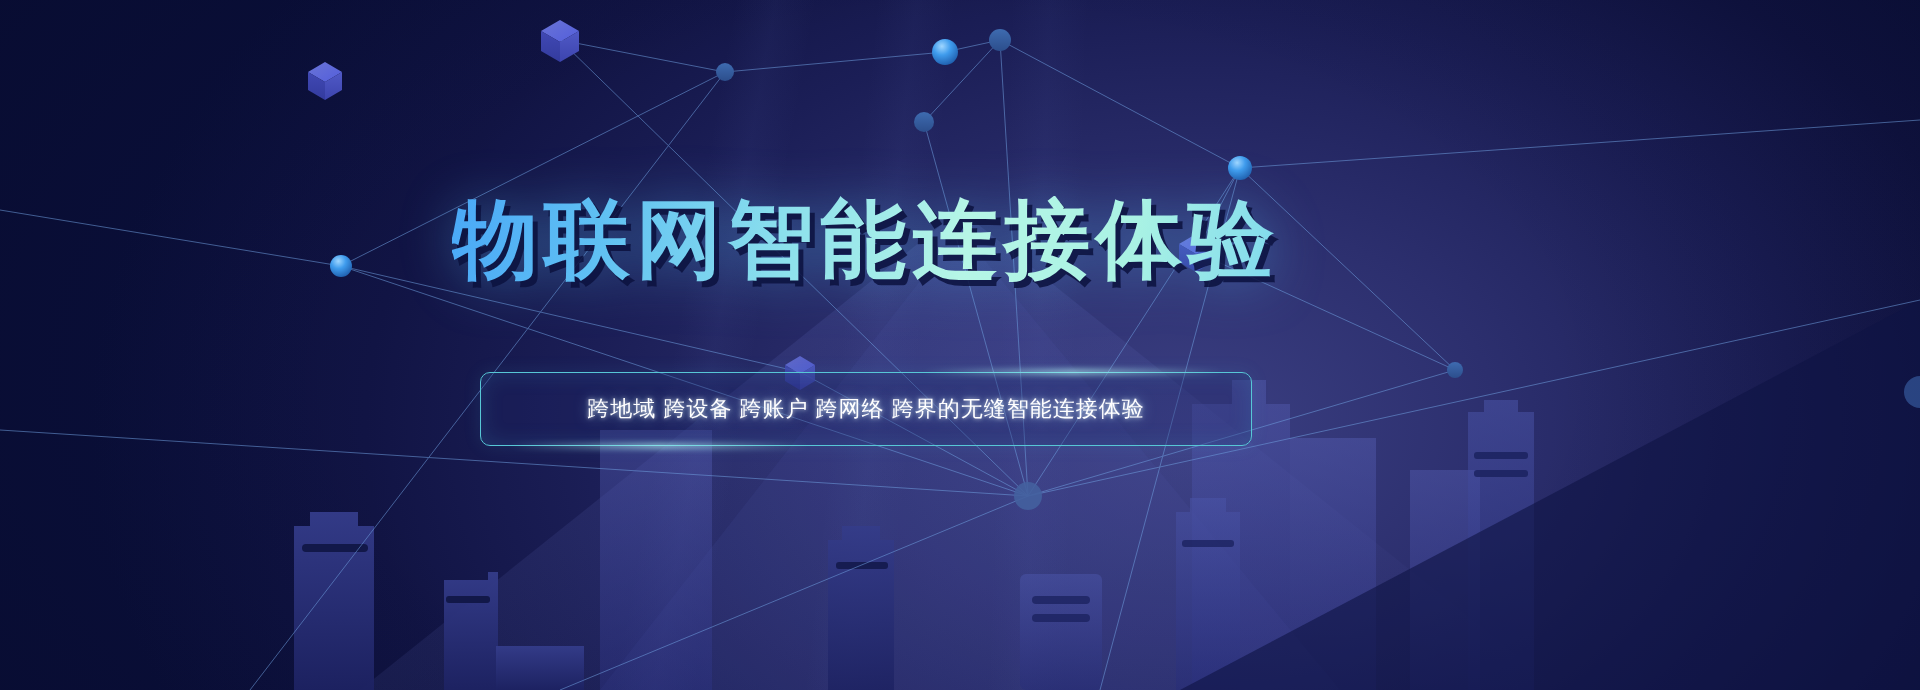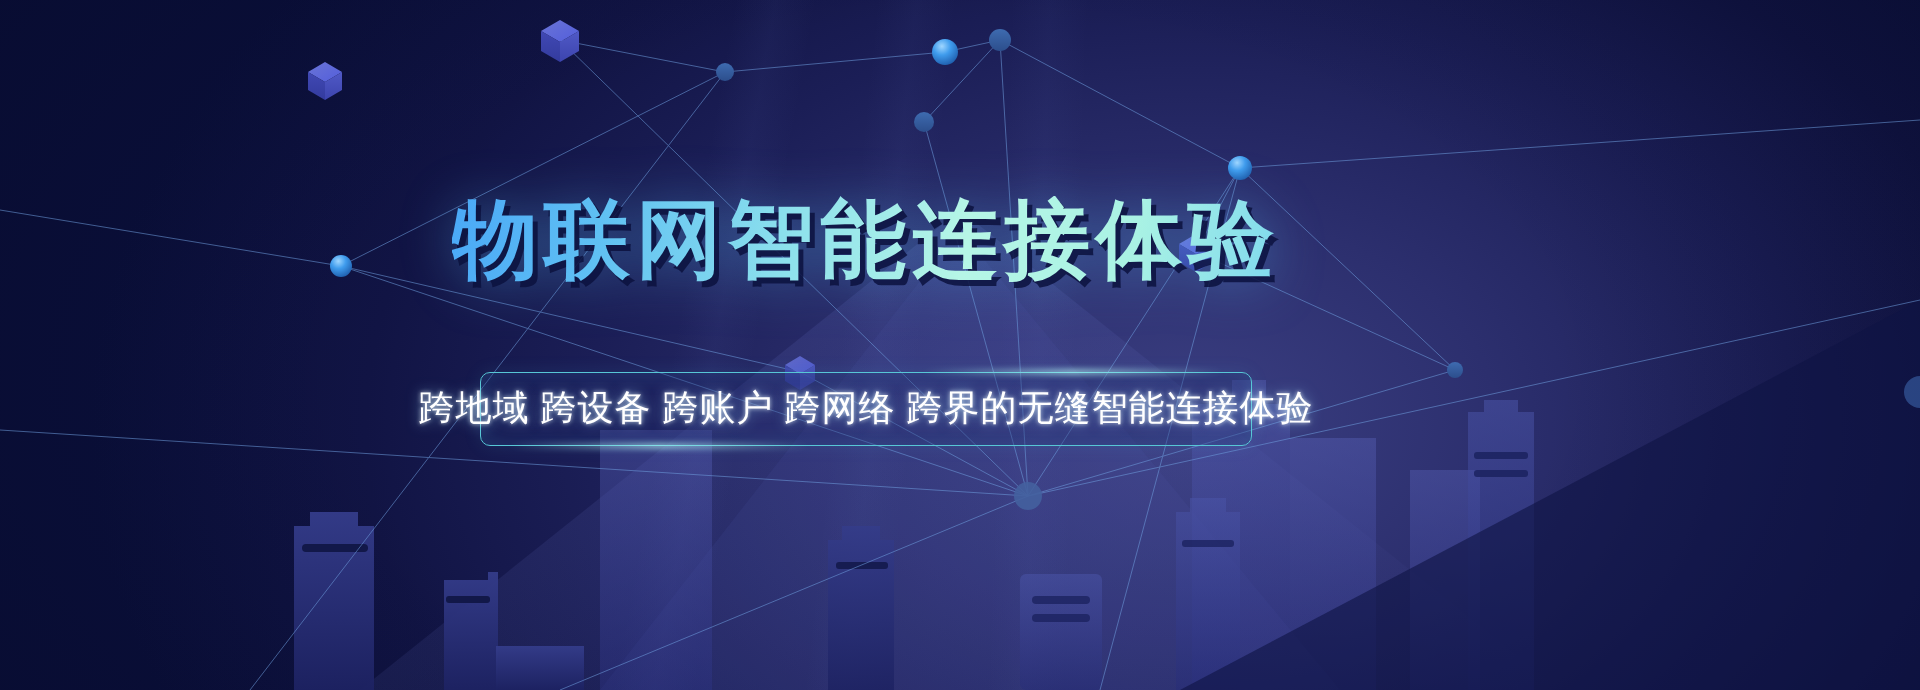--- a/index.html
+++ b/index.html
@@ -55,21 +55,21 @@
   }
   .subtitle-box .glow-top,
   .subtitle-box .glow-bot{
     position:absolute;height:4px;border-radius:4px;pointer-events:none;
     background:linear-gradient(90deg,rgba(180,255,250,0) 0%,rgba(190,255,252,.95) 50%,rgba(180,255,250,0) 100%);
     filter:blur(3px);
   }
   .subtitle-box .glow-top{top:-3px;right:28px;width:300px;}
   .subtitle-box .glow-bot{bottom:-3px;left:28px;width:300px;}
   .subtitle-text{
-    font-size:36px;color:#ffffff;letter-spacing:1px;white-space:nowrap;
+    font-size:22px;color:#ffffff;letter-spacing:1px;white-space:nowrap;
     text-shadow:0 0 14px rgba(150,220,255,.65),0 0 4px rgba(255,255,255,.8);
   }
 </style>
 </head>
 <body>
 
 <div class="banner">
 
   <div class="streaks"></div>
 

